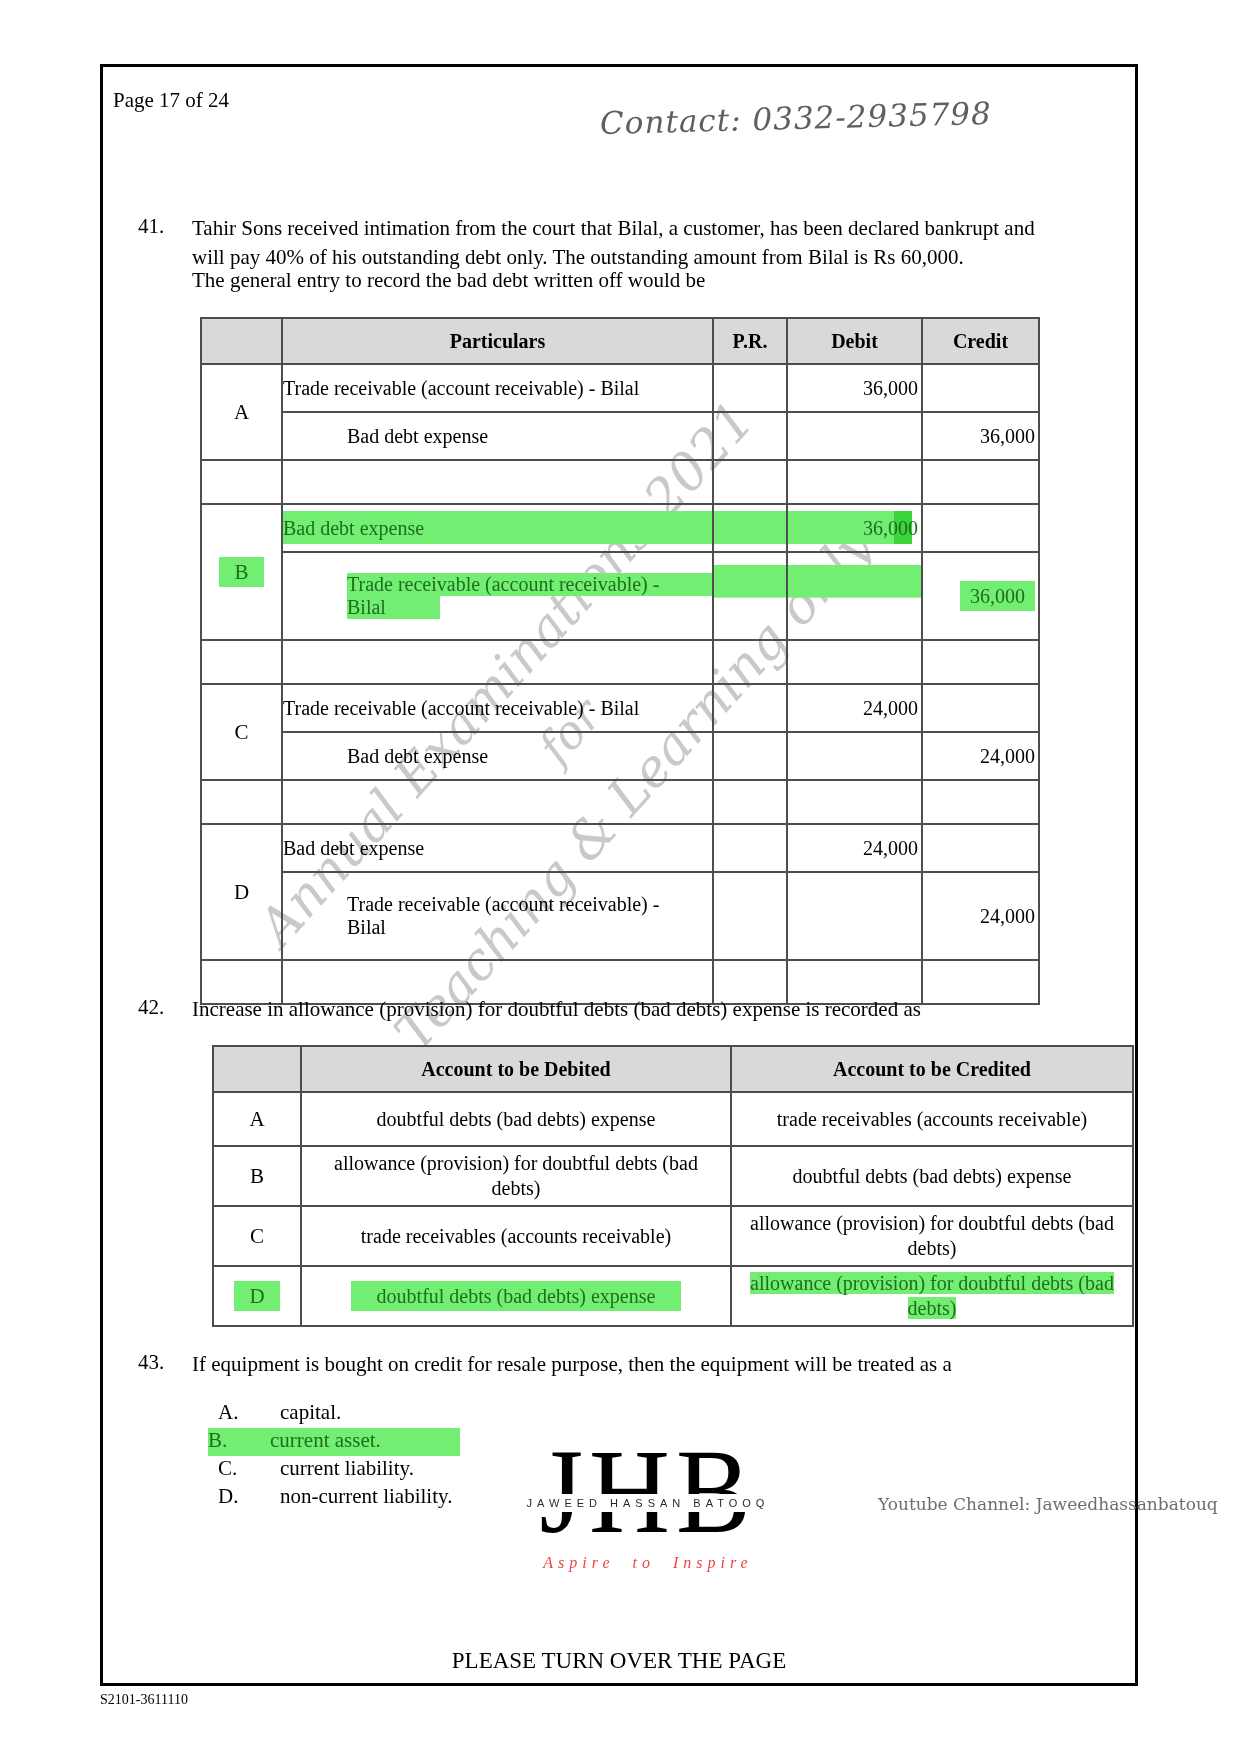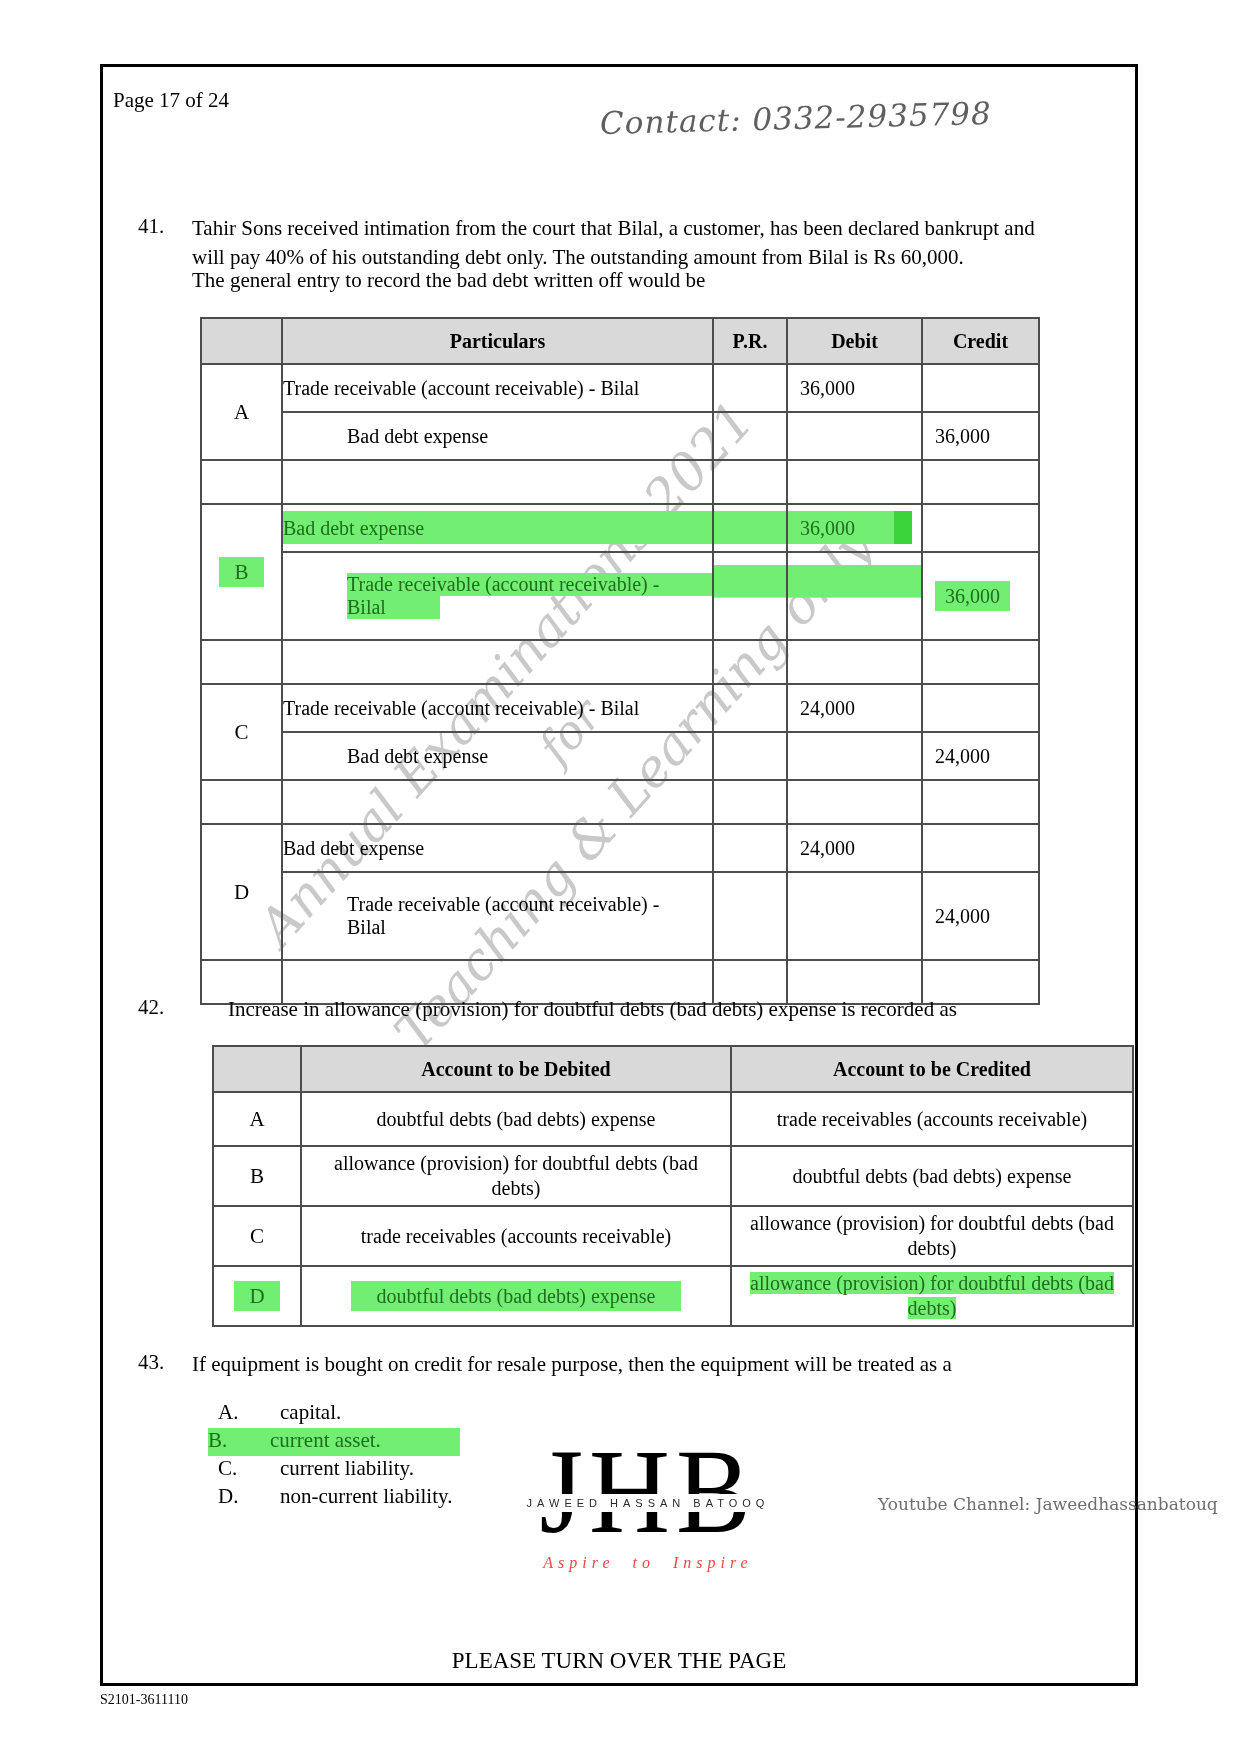--- a/index.html
+++ b/index.html
@@ -16,32 +16,32 @@
   .watermark { left:170px; top:600px; width:800px; text-align:center;
                transform:rotate(-48deg); color:#c9c9c9; font-style:italic;
                font-family:"DejaVu Serif", serif; font-size:52px; line-height:1.75; pointer-events:none; }
   .watermark .wm-small { font-size:46px; }
 
   .question { display:flex; }
   .qnum { width:54px; flex:none; font-size:21px; }
   .qtext { width:865px; font-size:21px; line-height:1.38; }
   .q41 { left:138px; top:166px;margin-top:48px; }
   .q41-prompt { left:192px; top:268px; font-size:21px; }
-  .q42 { left:138px; top:995px;gap:36px; }
+  .q42 { left:138px; top:995px; }
   .q43 { left:138px; top:1350px; }
 
   table { border-collapse:collapse; font-size:20px; }
   td, th { border:2px solid #4d4d4d; }
   th { background:#d9d9d9; font-weight:bold; height:40px; text-align:center; padding:2px 6px; }
 
   .t1-wrap { left:200px; top:317px; }
   .t1 .letter { text-align:center; font-size:21px; vertical-align:middle; }
   .t1 .part { text-align:left; padding:2px 0; vertical-align:middle; }
   .t1 .part.indent { padding-left:64px; }
-  .t1 .num { text-align:left; padding:2px 12px; }
+  .t1 .num { text-align:right; padding:2px 3px; }
   .t1 .r-e td { height:42px; }
   .t1 .r-e2 td { height:82px; }
   .t1 .r-s td { height:40px; }
 
   .t2-wrap { left:212px; top:1045px; }
   .t2 td { height:44px; text-align:center; padding:4px 10px; vertical-align:middle; line-height:1.25; }
   .t2 .letter { font-size:21px; }
 
   .hl { background:#72ee72; color:#1e6e1e; }
   .pad { padding:3px 15px; }

